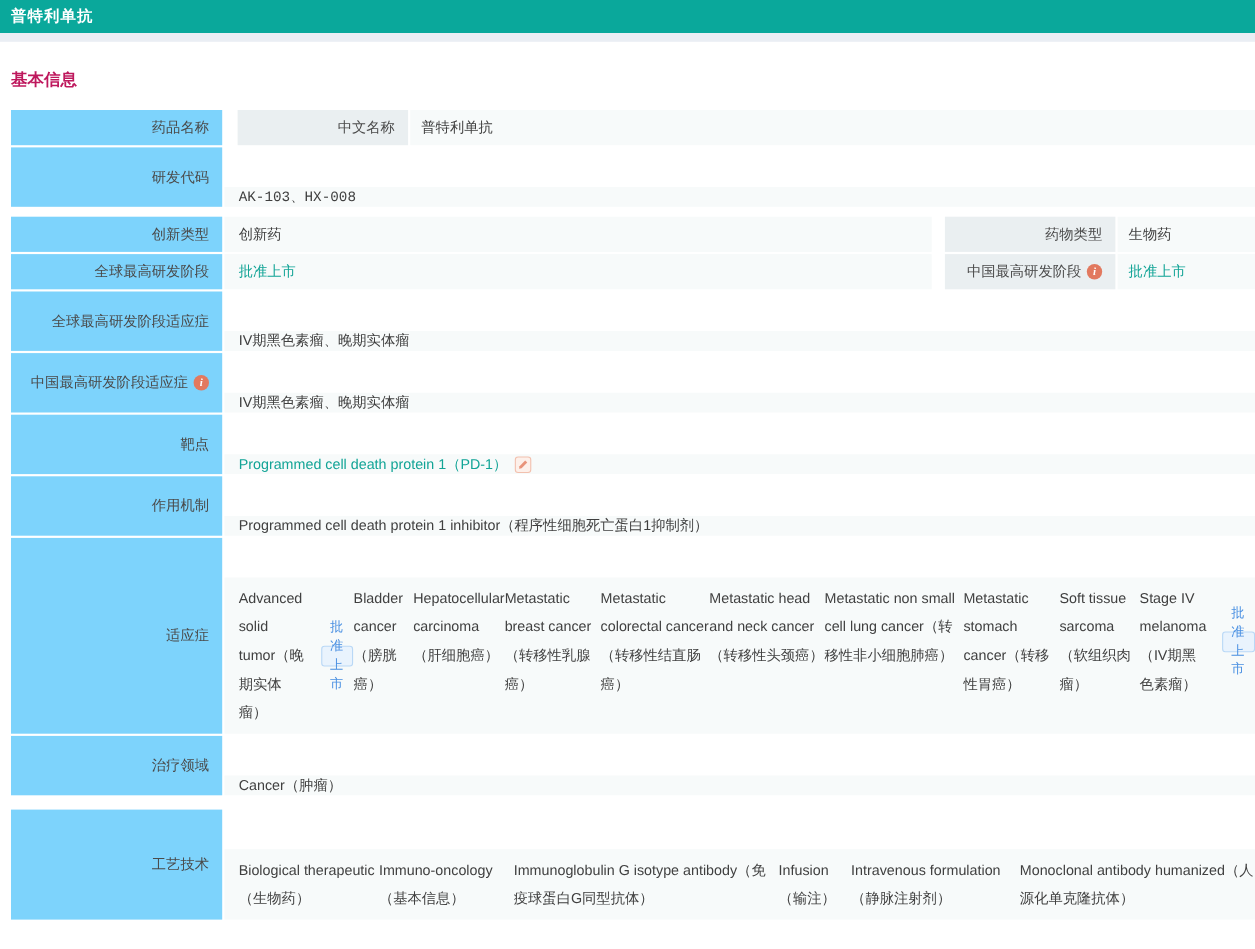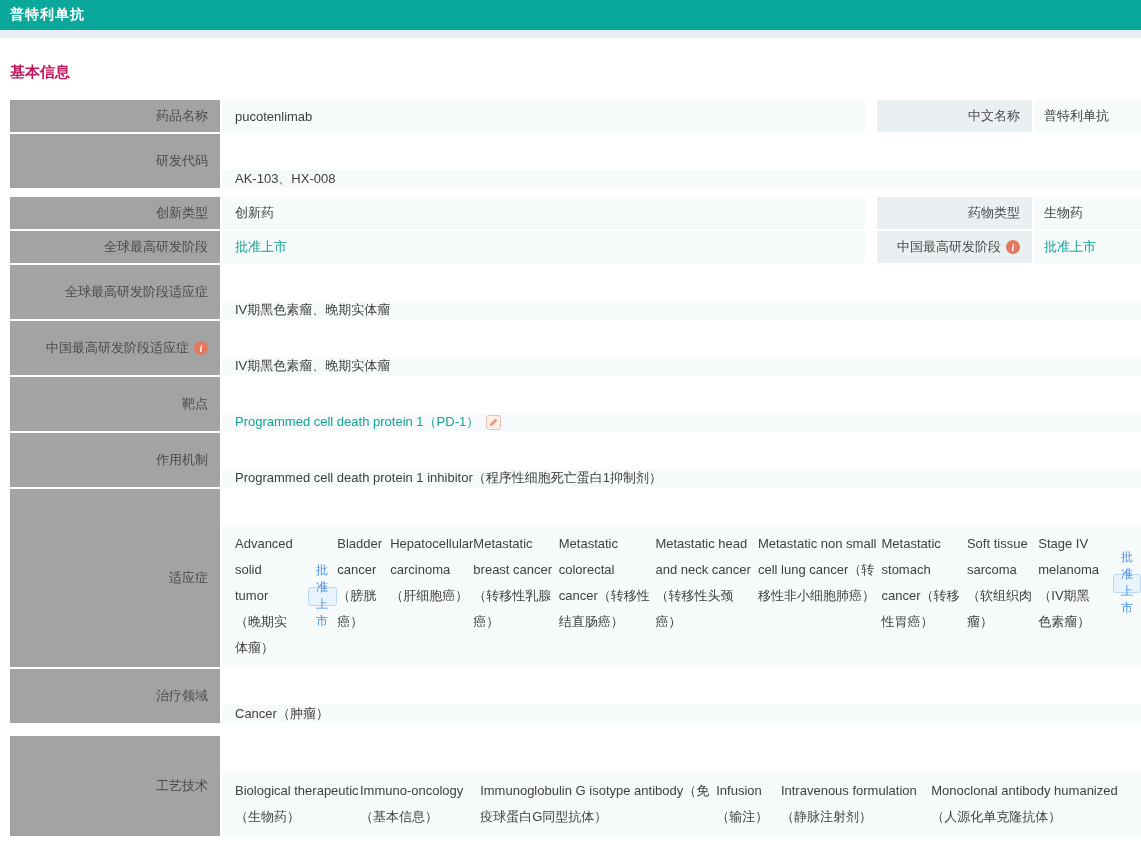--- a/index.html
+++ b/index.html
@@ -26,28 +26,28 @@
   .strip { height: 8px; background: #eaeef4; }
   .content { padding-left: 10px; }
   .section-title {
     font-size: 15px;
     font-weight: bold;
     color: #be185d;
     margin-top: 25px;
     margin-bottom: 18px;
   }
   .row { display: flex; margin-bottom: 2px; min-height: 32px; }
-  .row.gap-after { margin-bottom: 9px; }
+  .row.gap-after { margin-bottom: 9px; font-family: Liberation Mono, monospace; }
   .row.gap-after-lg { margin-bottom: 13px; }
   .cell { display: flex; align-items: center; }
   .label {
-    width: 210px; flex: none;
+    width: 192px; flex: none;
     padding-right: 12px;
     margin-right: 2px;
-    background: #a3a3a3;
+    background: #7dd3fc;
     justify-content: flex-end;
     color: #4a4a4a;
     text-align: right;
   }
   .value { background: #f7fafa; padding-left: 13px; }
   .value.paired { width: 643px; flex: none; }
   .value.full { flex: 1; margin-top: 36px; }
   .rgap { width: 12px; flex: none; }
   .rlabel {
     width: 155px; flex: none;
@@ -117,21 +117,20 @@
   </header>
   <div class="strip"></div>
 
   <main class="content">
     <h2 class="section-title">基本信息</h2>
 
     <div class="info-table">
 
       <div class="row">
         <div class="cell label">药品名称</div>
-        <div class="cell value paired">pucotenlimab</div>
         <div class="rgap"></div>
         <div class="cell rlabel">中文名称</div>
         <div class="cell rvalue">普特利单抗</div>
       </div>
 
       <div class="row gap-after">
         <div class="cell label">研发代码</div>
         <div class="cell value full">AK-103、HX-008</div>
       </div>
 

